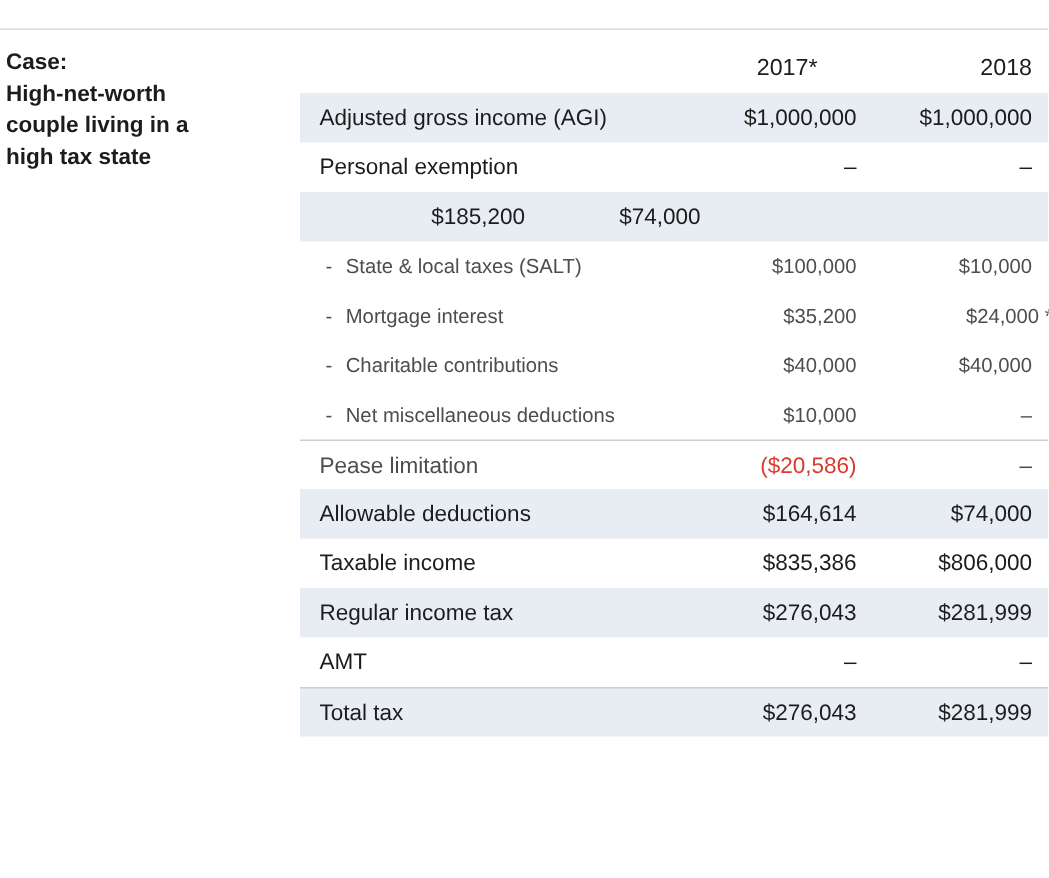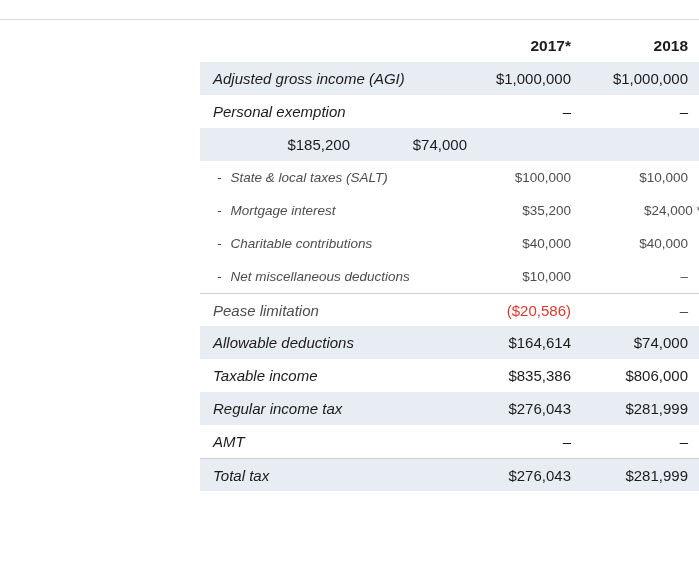--- a/index.html
+++ b/index.html
@@ -15,31 +15,31 @@
 
   .case {
     position:absolute; left:4px; top:31px;
     font-size:15px; font-weight:700; line-height:21px; color:var(--dark);
   }
 
   .table-wrap { position:absolute; left:200px; top:30px; width:499px; }
 
   .thead {
     display:flex; align-items:center; height:32px;
-    font-weight:700; font-size:15.5px; color:var(--dark);
+    font-weight:400; font-size:15.5px; color:var(--dark);gap:26px;
   }
 
   .row {
     display:flex; align-items:center; height:33px; box-sizing:border-box;
     font-size:15px; color:var(--dark);
   }
   .row.shaded { background:var(--shade); }
   .row.divider-top { border-top:1px solid var(--divider); }
 
-  .col-label { flex:1; padding-left:13px; display:flex; align-items:baseline; min-width:0;font-style:italic; }
+  .col-label { flex:1; padding-left:13px; display:flex; align-items:baseline; min-width:0; }
   .col-a { width:150px; text-align:right; white-space:nowrap; }
   .col-b { width:128px; text-align:right; padding-right:11px; box-sizing:border-box; white-space:nowrap; }
 
   .row.sub .col-label { padding-left:17px; }
   .row.sub { font-size:13.5px; color:var(--muted); }
   .bullet { margin-right:9px; }
 
   .row.muted .col-label, .row.muted .col-b { color:var(--muted); }
   .red { color:var(--red); }
   .overhang { position:relative; left:19px; }
@@ -49,20 +49,26 @@
     font-size:13px; line-height:20px; color:var(--muted);
   }
   .footnote + .footnote { margin-top:5px; }
 </style>
 </head>
 <body>
 
 <div class="page">
   <div class="top-rule"></div>
 
+  <div class="case">
+    <div>Case:</div>
+    <div>High-net-worth</div>
+    <div>couple living in a</div>
+    <div>high tax state</div>
+  </div>
 
   <div class="table-wrap">
     <div class="thead">
       <div class="col-label"></div>
       <div class="col-a">2017*</div>
       <div class="col-b">2018</div>
     </div>
     <div id="tbody">
         <div class="row shaded">
           <div class="col-label">

